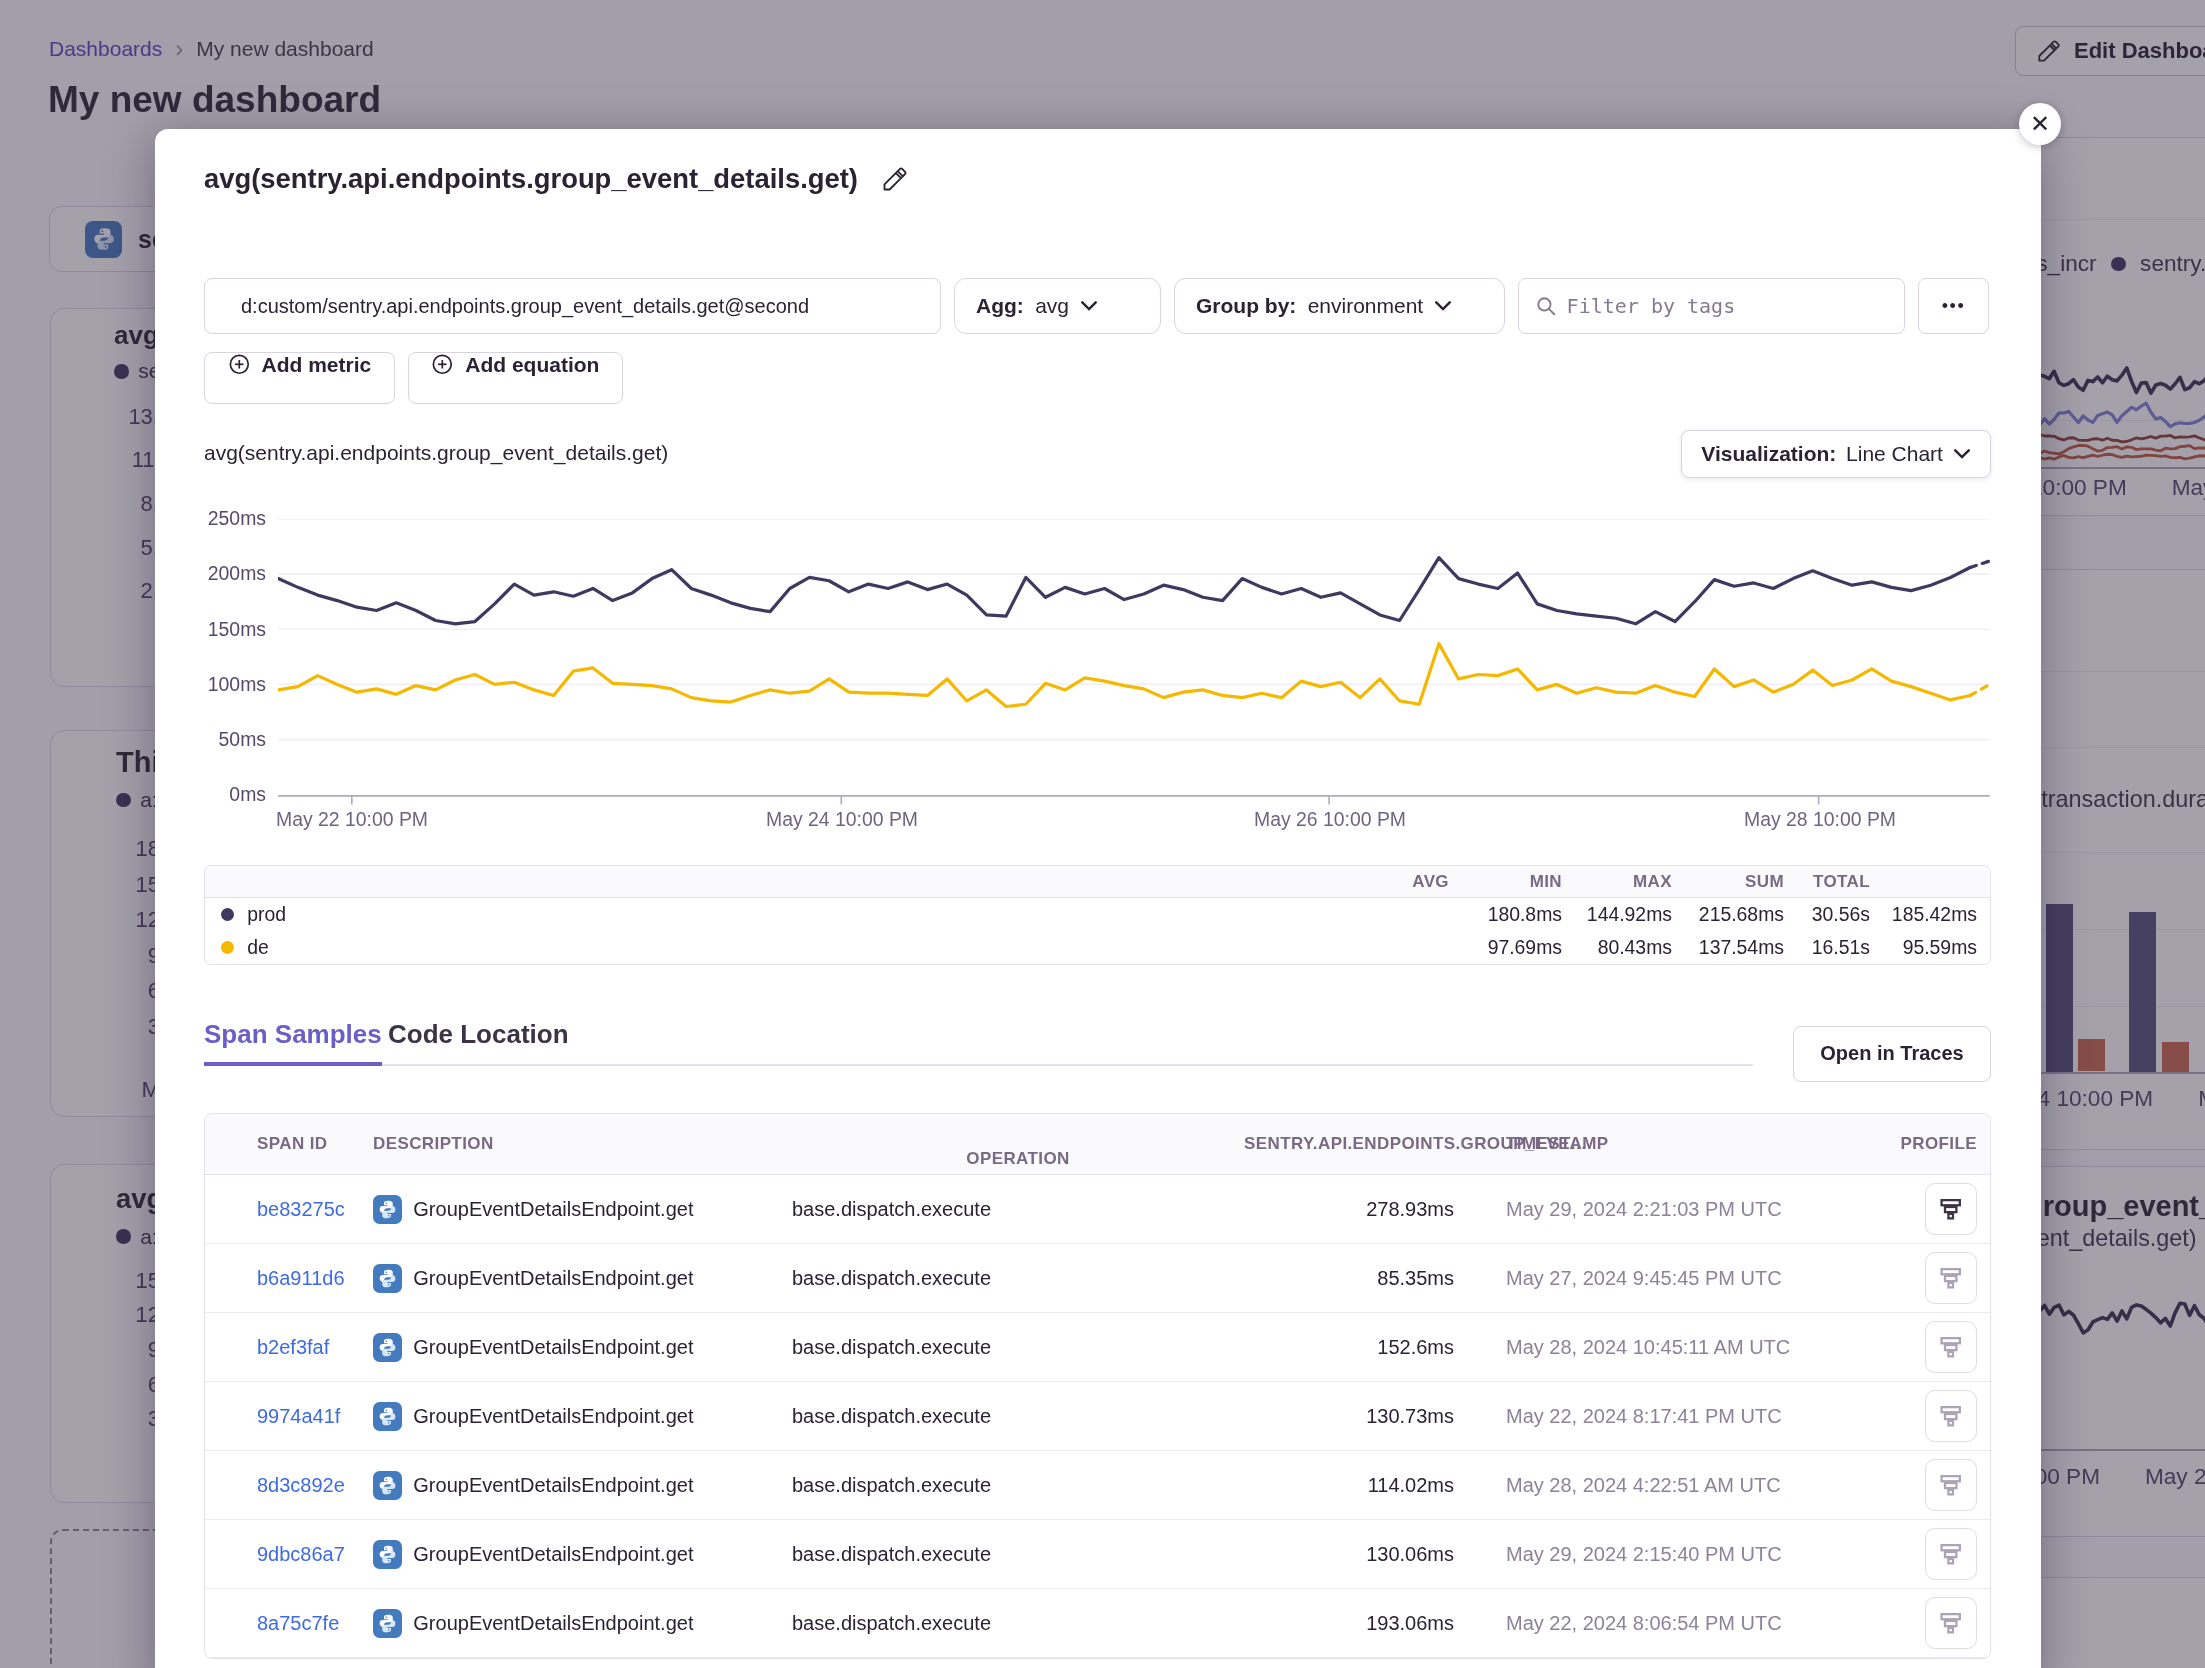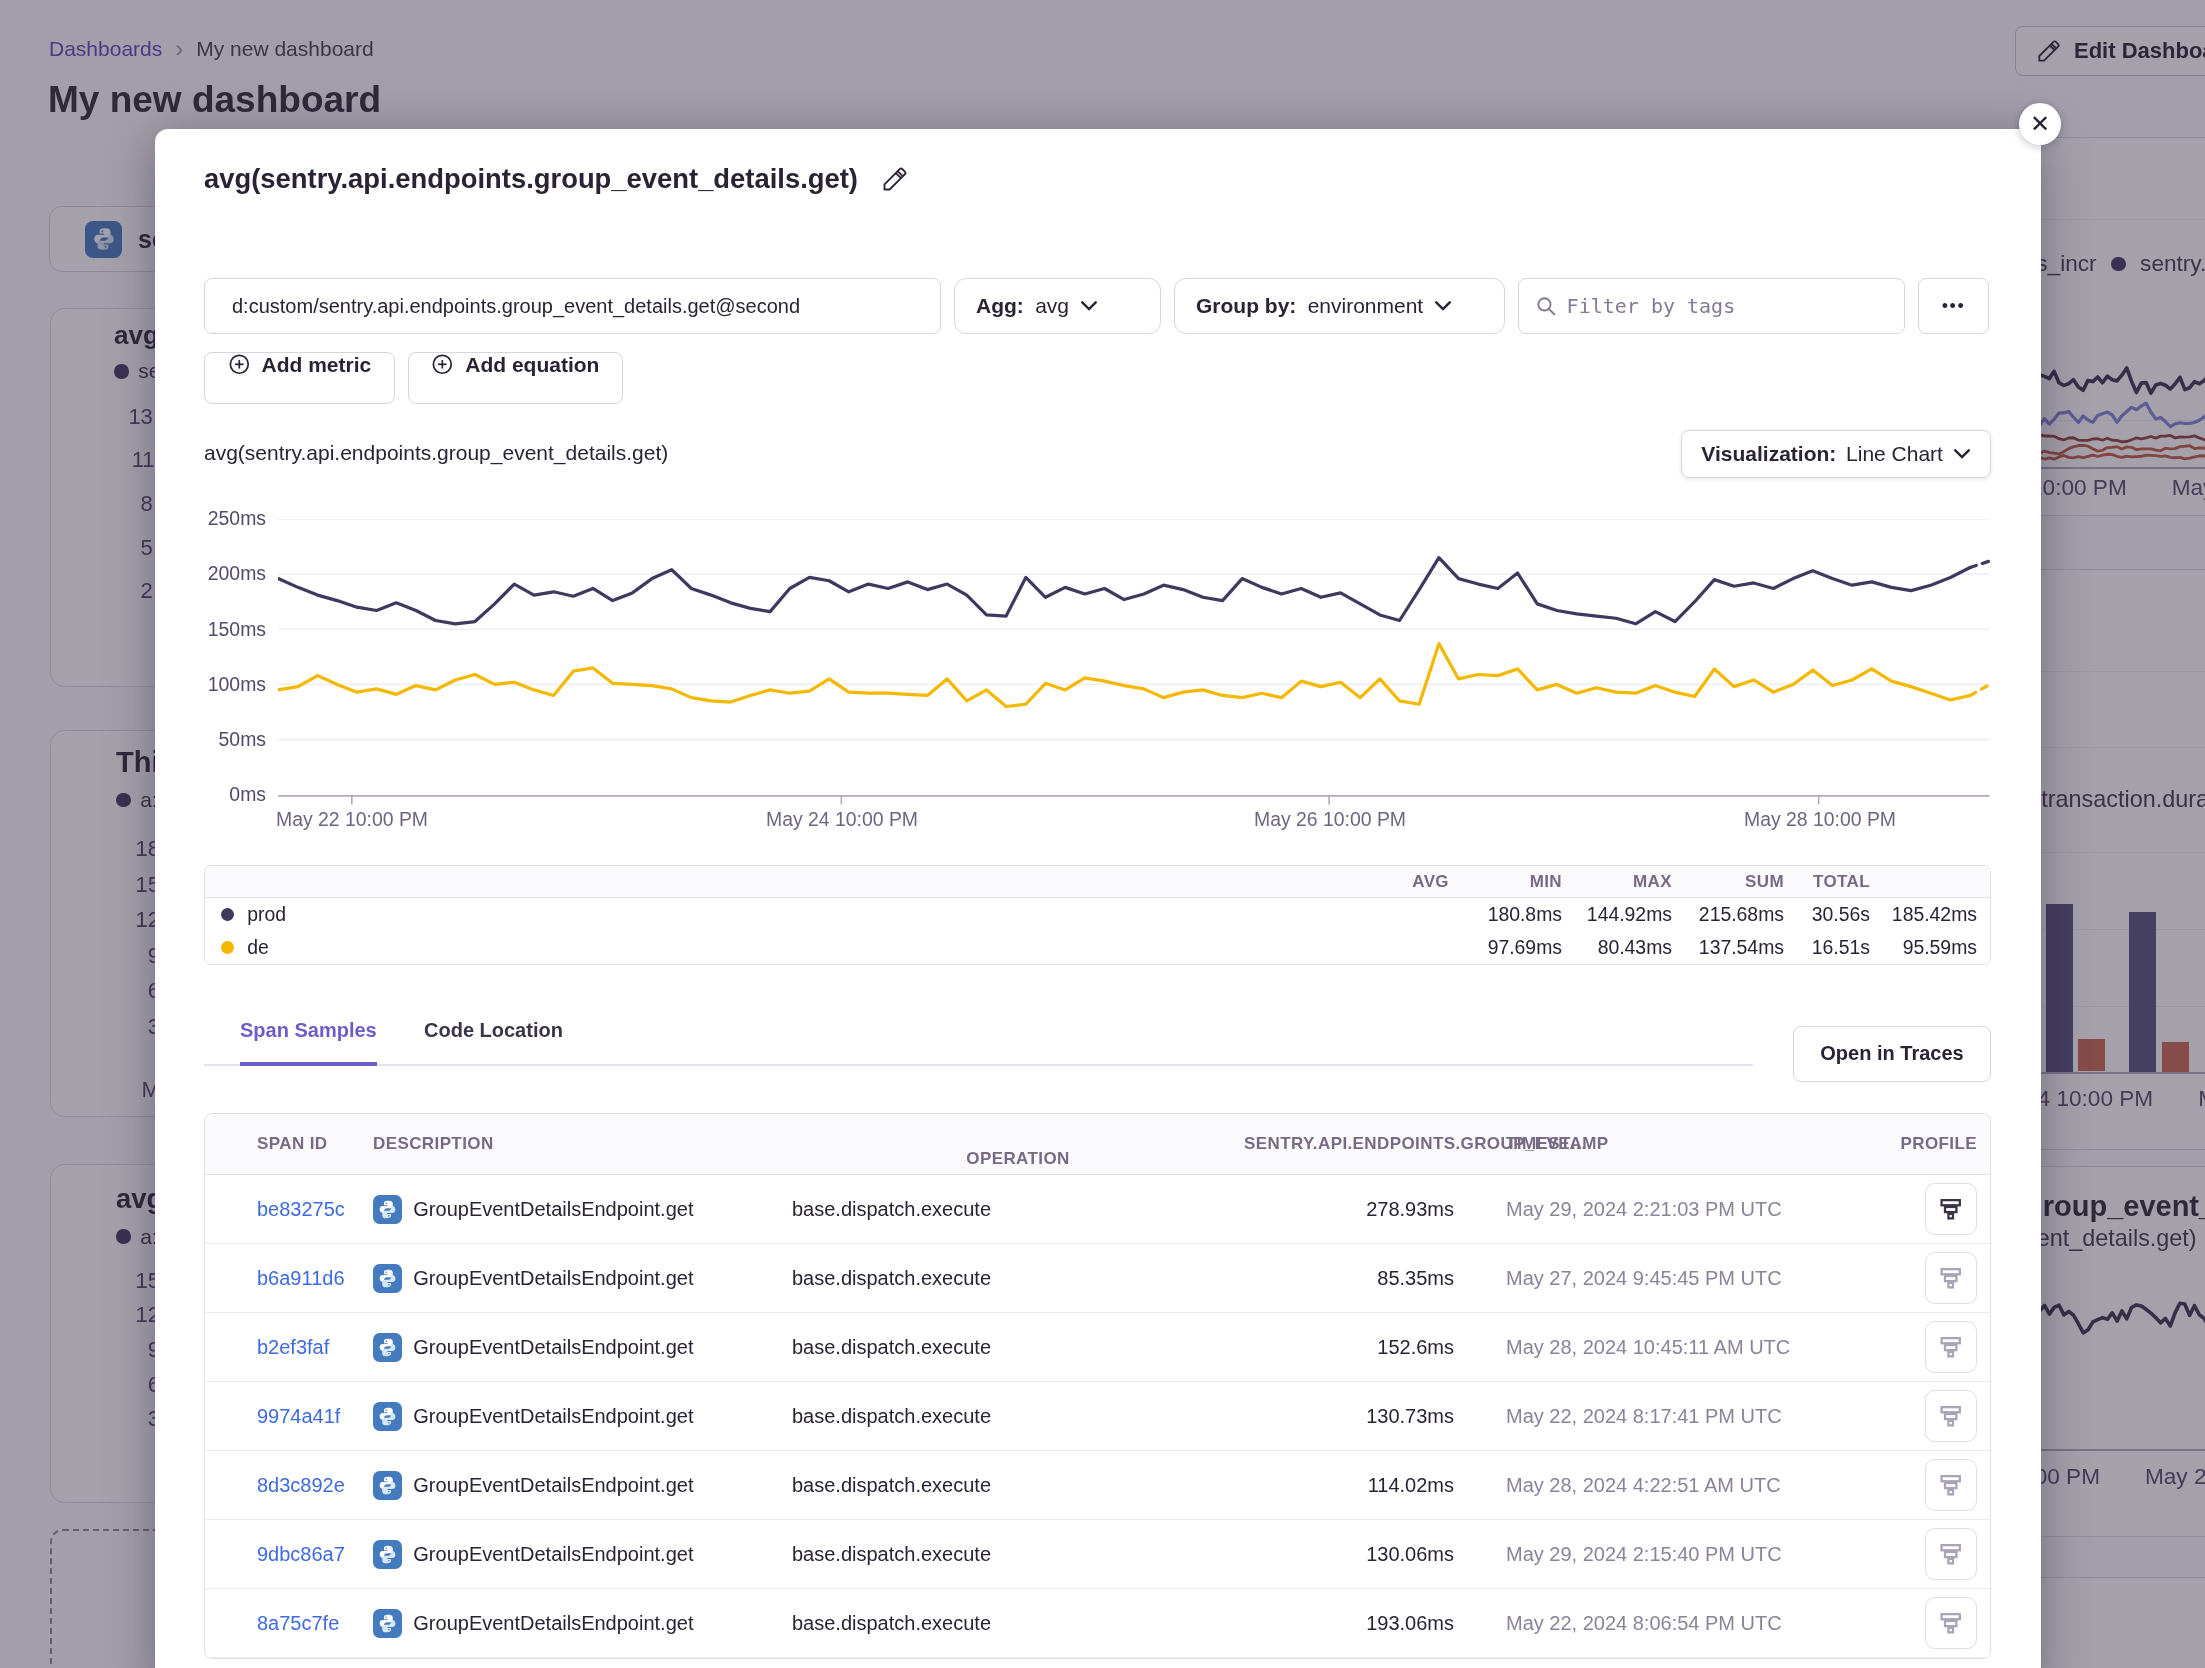--- a/index.html
+++ b/index.html
@@ -70,21 +70,21 @@
     border-radius:13px; box-shadow:0 8px 48px rgba(20,10,40,.35); z-index:10; }
   .close-btn { position:absolute; left:2019px; top:103px; width:42px; height:42px; border-radius:50%;
     background:#fff; z-index:12; border:none; box-shadow:0 1.6px 8px rgba(20,10,40,.25);
     font-size:24px; color:#2b2233; display:flex; align-items:center; justify-content:center; cursor:pointer; }
 
   .m-title-row { position:absolute; left:49px; top:34px; display:flex; align-items:center; gap:24px; }
   .m-title { font-size:27.4px; font-weight:bold; color:#2b2233; }
   .icon-btn { background:none; border:none; cursor:pointer; display:flex; align-items:center; }
 
   .query-row { position:absolute; left:49px; top:149px; display:flex; gap:13px; height:56px; }
-  .q-input { width:737px; height:56px; border:1.6px solid #d9d3e0; border-radius:8px; padding:0 27px;
+  .q-input { width:737px; height:56px; border:1.6px solid #d9d3e0; border-radius:8px; padding:0 36px;
     font-size:20px; color:#2b2233; font-family:"Liberation Sans",sans-serif; background:#fff; }
   .drop { height:56px; border:1.6px solid #d9d3e0; border-radius:12px; background:#fff; display:flex;
     align-items:center; gap:11.3px; padding:0 21px; font-size:21px; cursor:pointer; }
   .drop .lbl { font-weight:bold; }
   .drop.agg { width:207px; }
   .drop.grp { width:331px; }
   .filter-box { width:387px; height:56px; border:1.6px solid #d9d3e0; border-radius:8px; background:#fff;
     display:flex; align-items:center; gap:9px; padding:0 16px; }
   .filter-box input { border:none; outline:none; flex:1; font-size:20px;
     font-family:"DejaVu Sans Mono", monospace; color:#2b2233; }
@@ -112,21 +112,21 @@
   .sum-head { height:32px; background:#faf9fb; border-bottom:1.6px solid #e4dfeb; }
   .sum-head .cell { font-size:17px; font-weight:bold; color:#786a85; letter-spacing:0.4px; }
   .sum-row { height:33px; }
   .cell.num { text-align:right; }
   .sum-row .cell { font-size:19.4px; color:#2b2233; }
   .sum-row .name { display:flex; align-items:center; gap:13px; padding-left:3.2px; }
   .sum-row .dot { width:13px; height:13px; border-radius:50%; }
 
   .tabs-row { position:absolute; left:49px; top:883px; width:1787px; height:73px; }
   .tabs-divider { position:absolute; left:0; top:52px; width:1549px; height:1.6px; background:#e6e1ec; }
-  .tab { position:absolute; top:6.5px; height:47px; font-size:20px; font-weight:bold; cursor:pointer;margin-left:36px; }
+  .tab { position:absolute; top:6.5px; height:47px; font-size:26px; font-weight:bold; cursor:pointer; }
   .tab.active { color:#6a5fc8; border-bottom:4px solid #6a5fc8; z-index:2; }
   .tab.inactive { color:#3c3347; }
   .open-traces { position:absolute; right:0; top:13.7px; width:198px; height:56px; border:1.6px solid #d9d3e0;
     border-radius:8px; background:#fff; font-size:20px; font-weight:bold; color:#2b2233; cursor:pointer; }
 
   .samples { position:absolute; left:49px; top:984px; width:1787px; border:1.6px solid #e4dfeb; border-radius:8px;
     overflow:hidden; background:#fff; }
   .s-grid { display:grid; grid-template-columns:116px 419px 452px 210px 52px 387px 1fr; align-items:center; padding:0 13px 0 52px; }
   .s-head { height:61px; background:#faf9fb; border-bottom:1.6px solid #e4dfeb; }
   .s-head .hc { font-size:17px; font-weight:bold; color:#786a85; letter-spacing:0.4px; }

